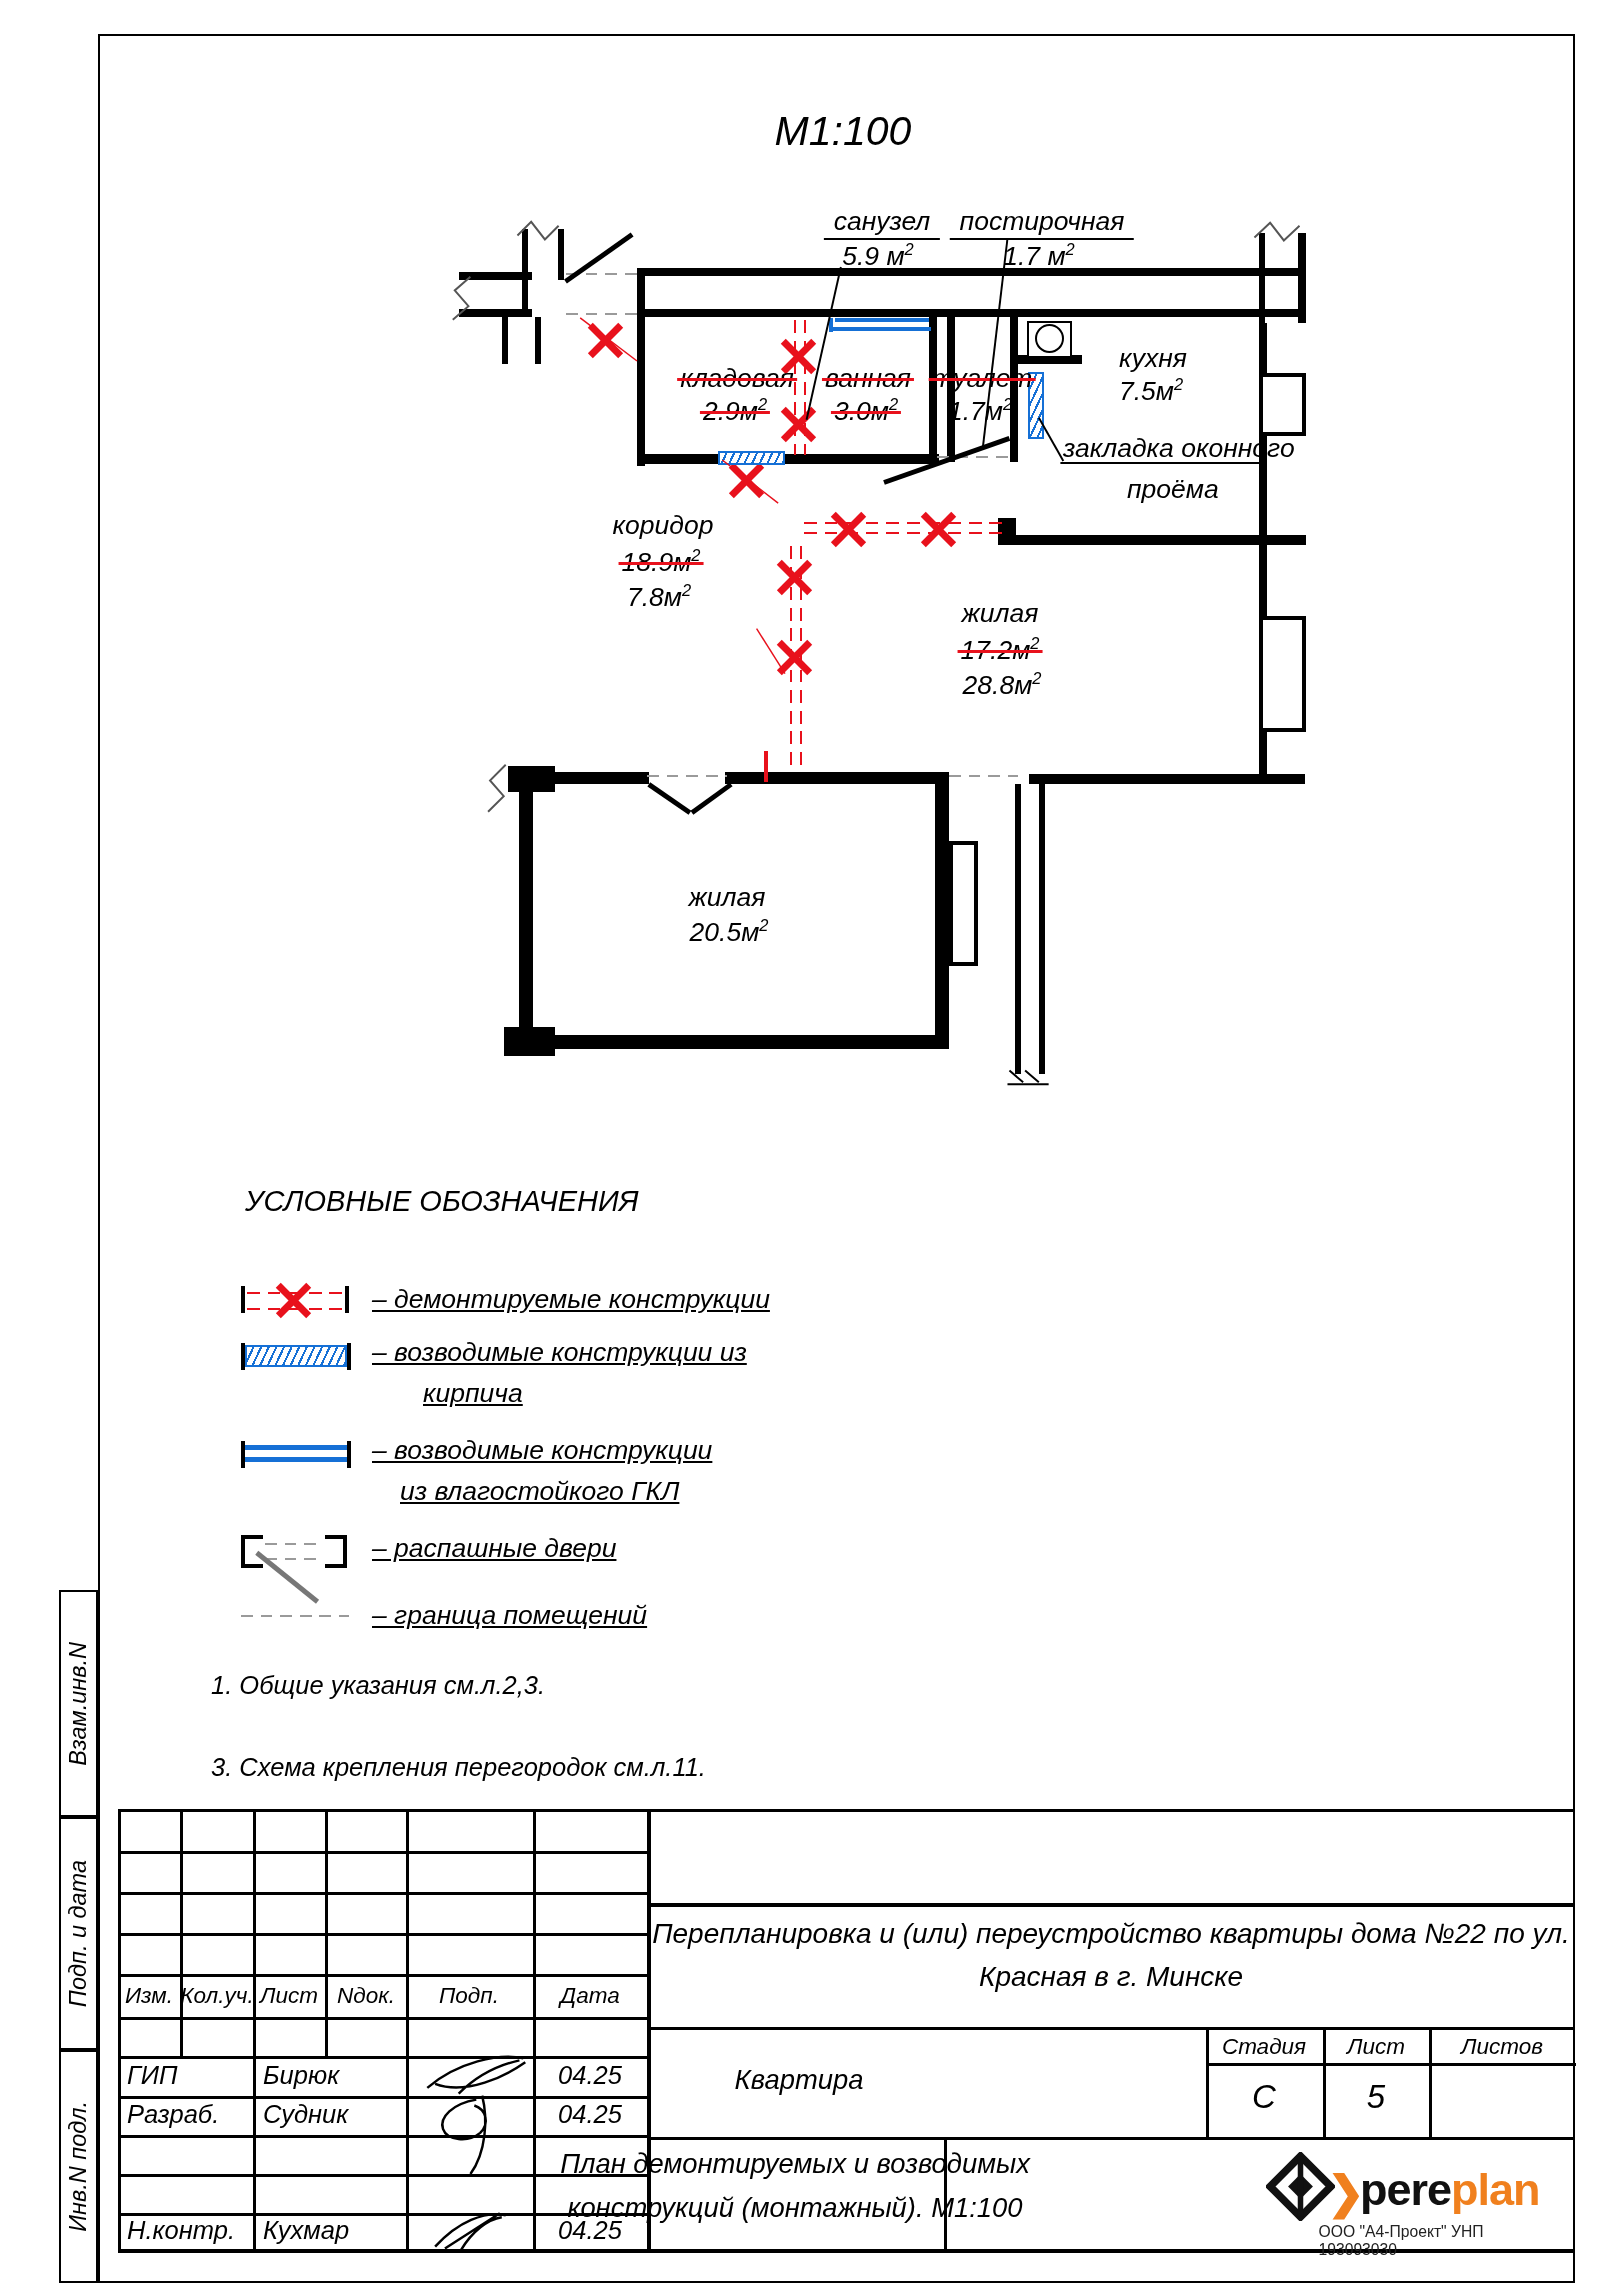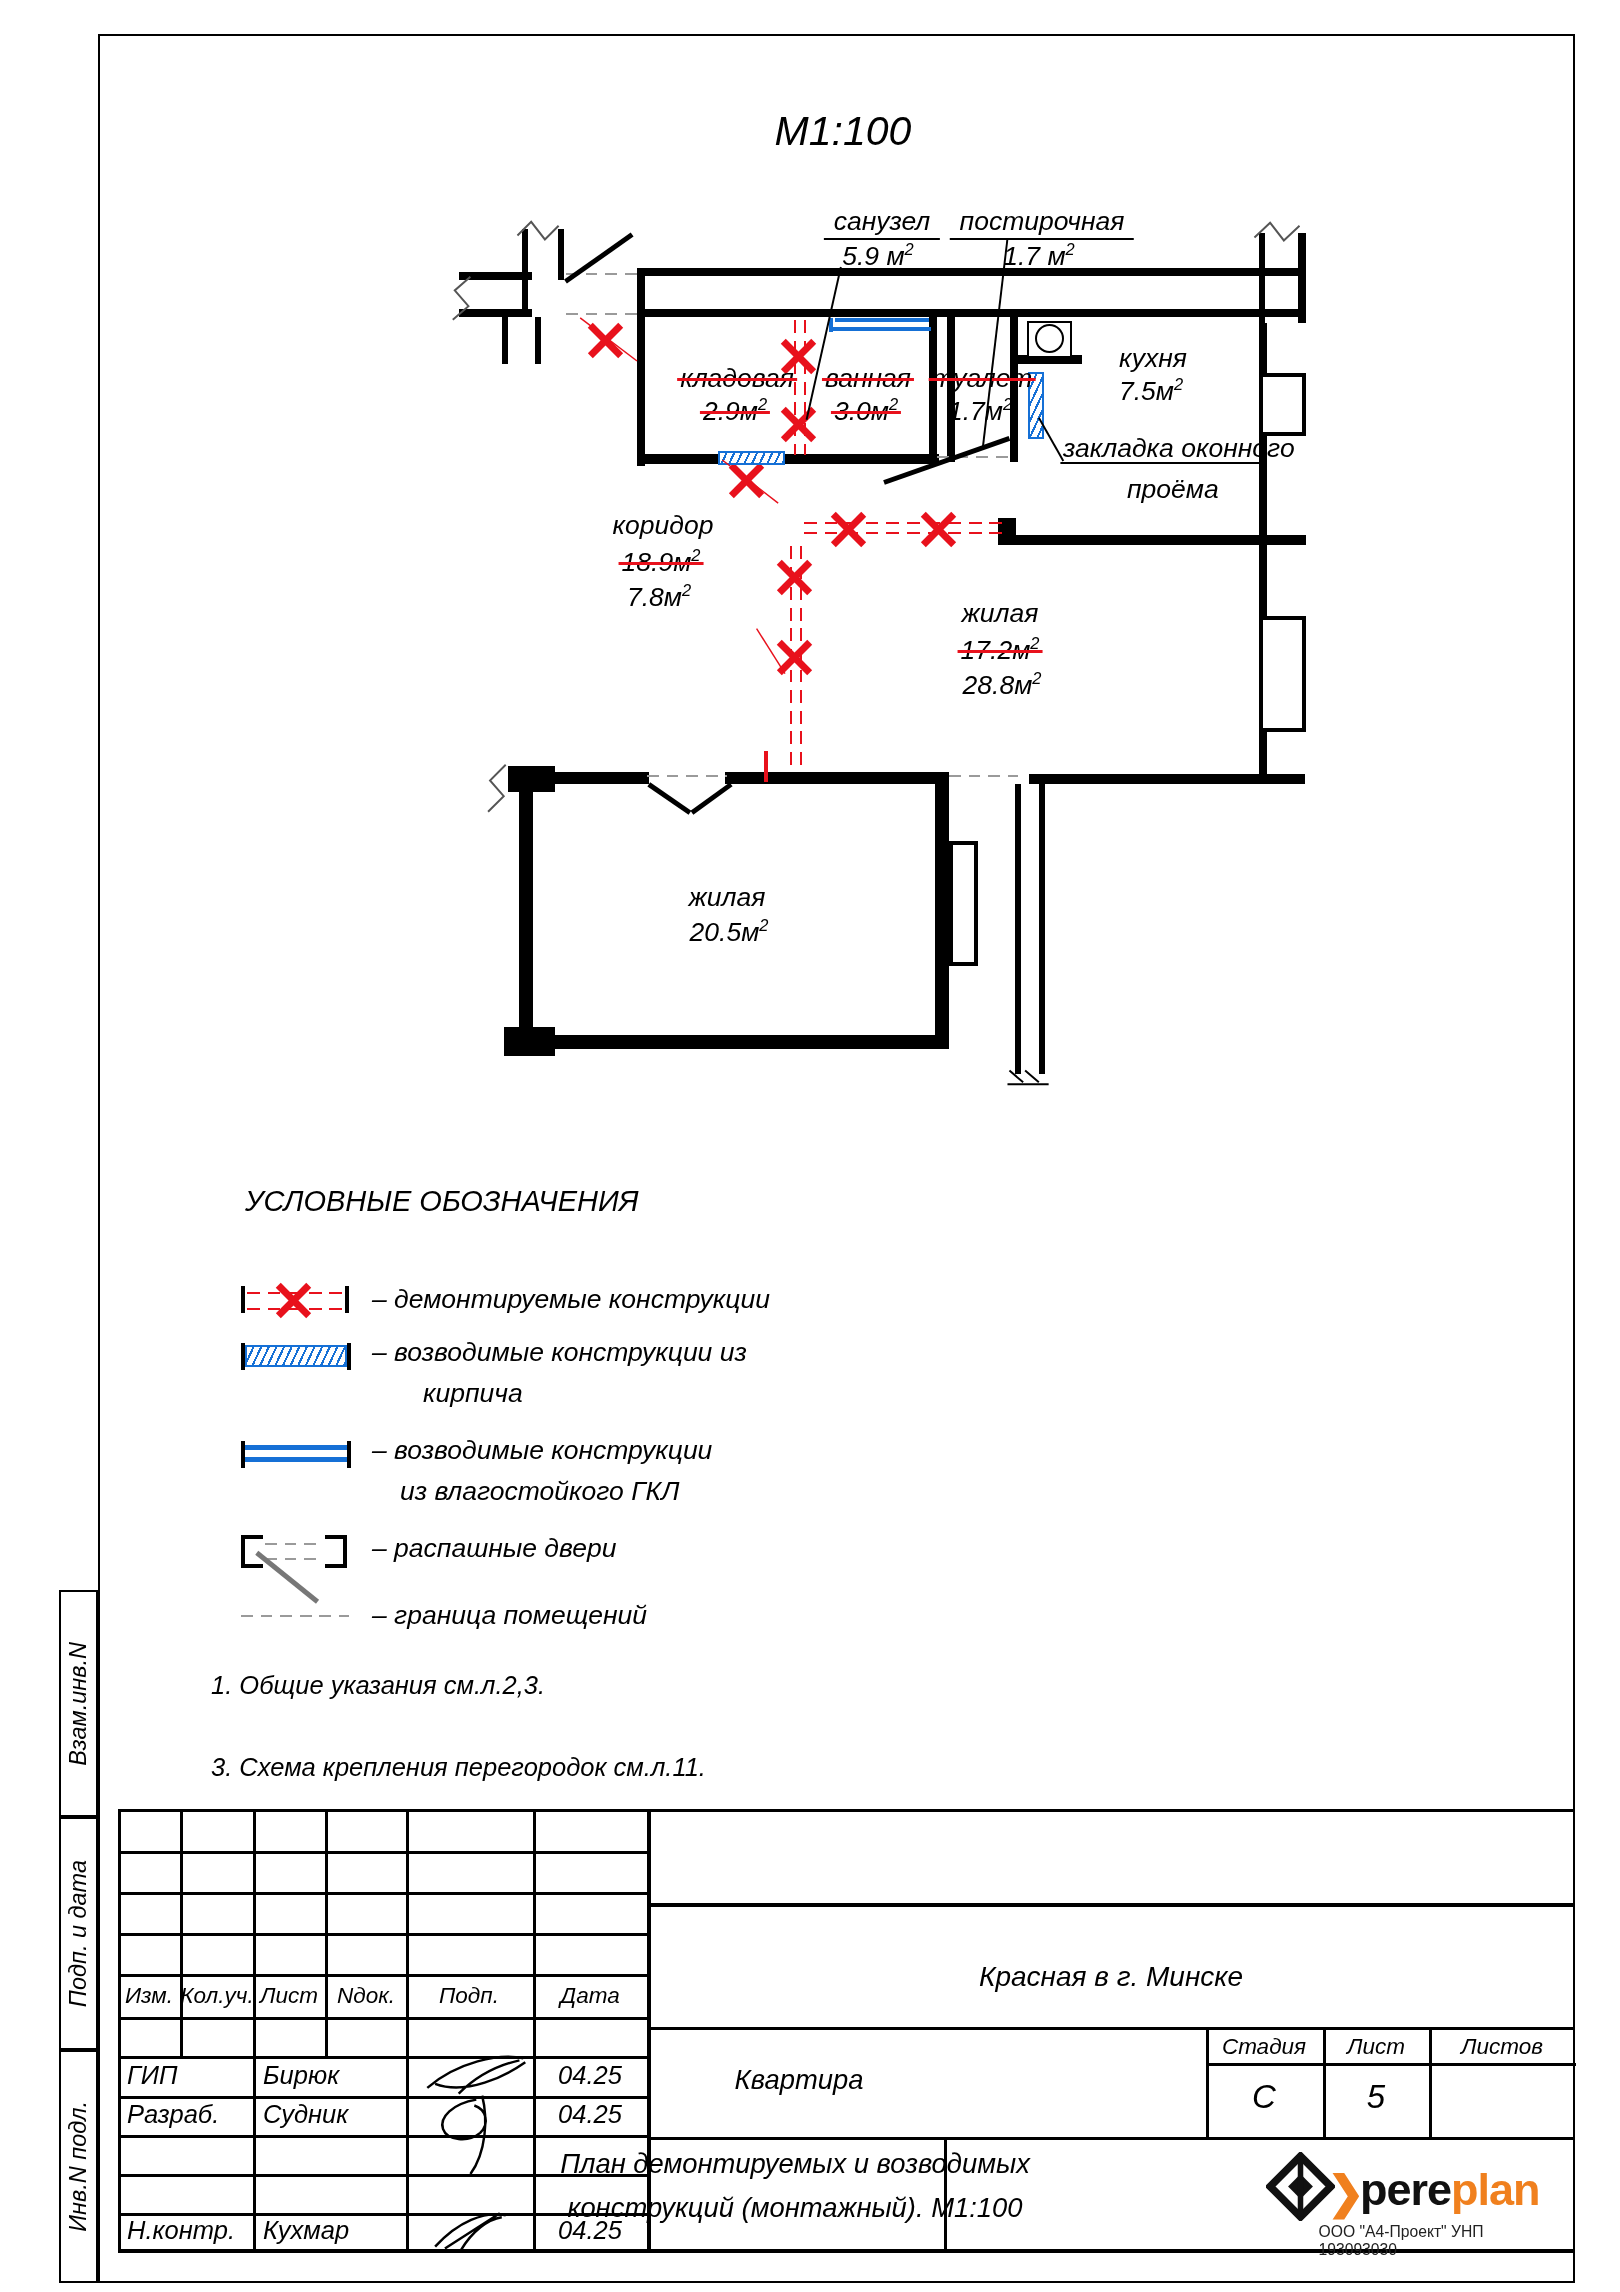--- a/index.html
+++ b/index.html
@@ -31,21 +31,21 @@
   
   .t{position:absolute;font-style:italic;color:#000;white-space:nowrap;line-height:1.05;}
   .tc{transform:translateX(-50%);}
   .struck{position:relative;margin-top:8px;}
   .struck::after{content:"";position:absolute;left:-2.9px;right:-2.9px;top:50%;height:2.9px;background:var(--red);}
   .lblu{border-bottom:2px solid #000;padding:0 9.8px 2px 9.8px;}
   sup{font-size:0.62em;vertical-align:super;}
   .title1{font-size:41px;letter-spacing:0;}
   .rm{font-size:26.5px;}
   .legend-t{font-size:29px;}
-  .leg{font-size:26.5px;}
+  .leg{font-size:26.5px;text-decoration:underline;}
   .note{font-size:25.5px;}
   .stamp-h{font-size:22.5px;}
   .stamp-v{font-size:25.5px;}
   .big{font-size:33px;}
   svg.overlay{position:absolute;left:0;top:0;pointer-events:none;}
   .side-cell{position:absolute;left:59px;width:39px;border:2.9px solid #000;display:flex;align-items:center;justify-content:center;background:#fff;}
   .side-cell span{writing-mode:vertical-rl;transform:rotate(180deg);font-style:italic;font-size:23.5px;white-space:nowrap;}
   .bracketL{position:absolute;width:21.6px;height:33px;border:4.9px solid #000;border-right:none;background:transparent;}
   .bracketR{position:absolute;width:21.6px;height:33px;border:4.9px solid #000;border-left:none;background:transparent;}
   .logo-txt{position:absolute;font-weight:bold;font-size:45px;letter-spacing:-1px;color:#111;}
@@ -239,20 +239,21 @@
   <div class="t stamp-v" style="left:127px;top:2062px;">ГИП</div>
   <div class="t stamp-v" style="left:263px;top:2062px;">Бирюк</div>
   <div class="t stamp-v tc" style="left:590px;top:2062px;">04.25</div>
   <div class="t stamp-v" style="left:127px;top:2101px;">Разраб.</div>
   <div class="t stamp-v" style="left:263px;top:2101px;">Судник</div>
   <div class="t stamp-v tc" style="left:590px;top:2101px;">04.25</div>
   <div class="t stamp-v" style="left:127px;top:2217px;">Н.контр.</div>
   <div class="t stamp-v" style="left:263px;top:2217px;">Кухмар</div>
   <div class="t stamp-v tc" style="left:590px;top:2217px;">04.25</div>
 
+  <div class="t tc" style="left:1111px;top:1919px;font-size:28px;">Перепланировка и (или) переустройство квартиры дома №22 по ул.</div>
   <div class="t tc" style="left:1111px;top:1962px;font-size:28px;">Красная в г. Минске</div>
   <div class="t tc" style="left:799px;top:2066px;font-size:27.4px;">Квартира</div>
   <div class="t stamp-h tc" style="left:1264px;top:2035px;">Стадия</div>
   <div class="t stamp-h tc" style="left:1376px;top:2035px;">Лист</div>
   <div class="t stamp-h tc" style="left:1502px;top:2035px;">Листов</div>
   <div class="t big tc" style="left:1264px;top:2080px;">С</div>
   <div class="t big tc" style="left:1376px;top:2080px;">5</div>
   <div class="t big tc" style="left:1502px;top:2080px;"></div>
   <div class="t tc" style="left:795px;top:2150px;font-size:27.4px;">План демонтируемых и возводимых</div>
   <div class="t tc" style="left:795px;top:2194px;font-size:27.4px;">конструкций (монтажный). М1:100</div>

